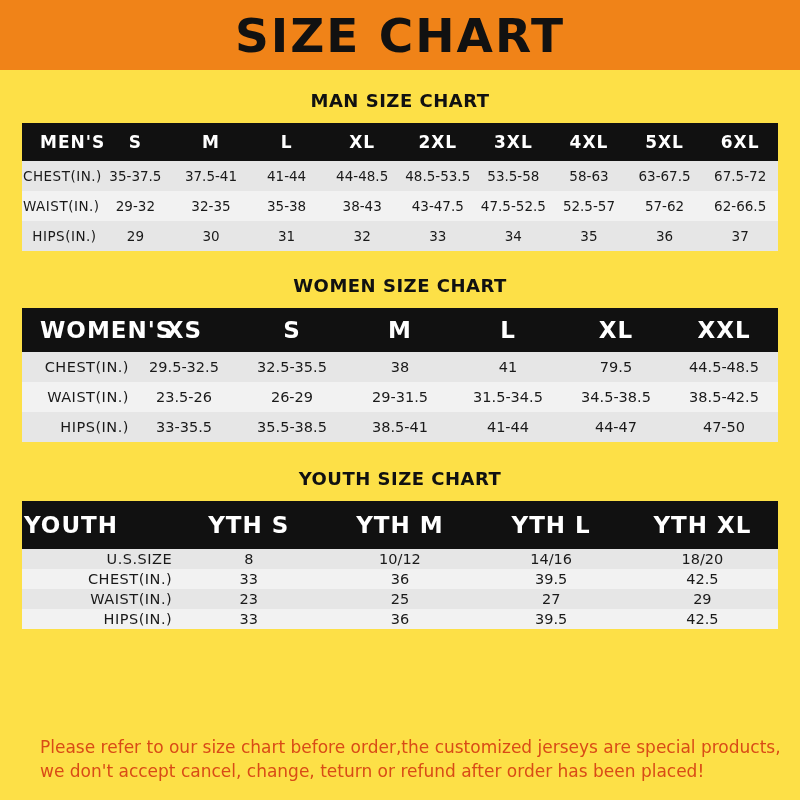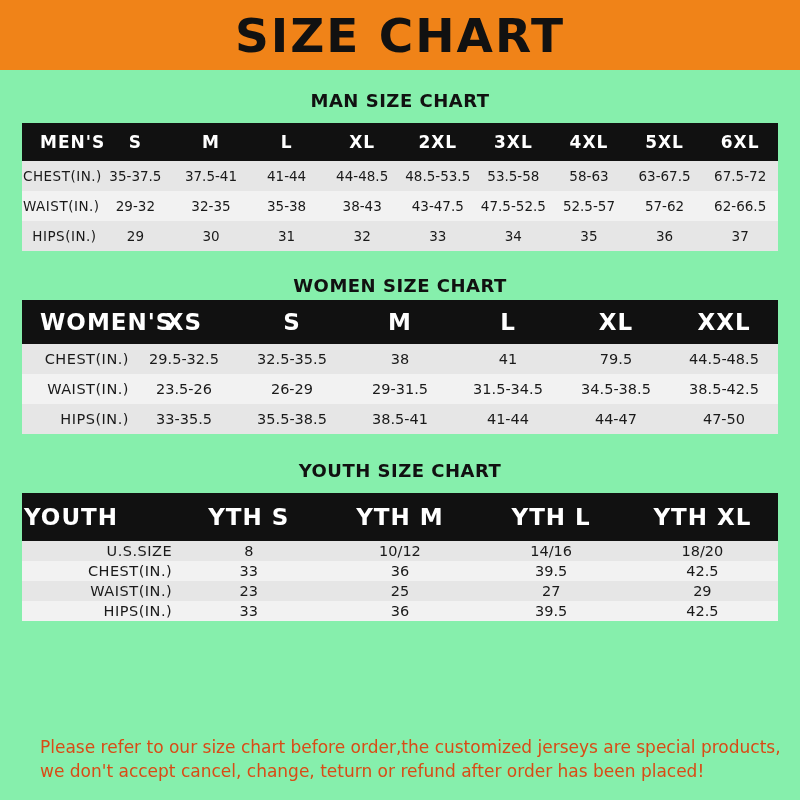--- a/index.html
+++ b/index.html
@@ -7,21 +7,21 @@
     width: 800px;
     height: 800px;
     background: #ffffff;
     font-family: "DejaVu Sans", sans-serif;
     overflow: hidden;
   }
   .page {
     width: 800px;
     height: 800px;
     position: relative;
-    background: #86efac;
+    background: #fde047;
     display: flex;
     flex-direction: column;
   }
   
   .header {
     height: 70px;
     background: #f08318;
     display: flex;
     align-items: center;
     justify-content: center;
@@ -44,21 +44,21 @@
   }
   .section { width: 100%; }
   .section-title {
     text-align: center;
     font-weight: bold;
     font-size: 18px;
     color: #111111;
     letter-spacing: 0.5px;
   }
   .man-title { margin-top: 20px; margin-bottom: 12px; }
-  .women-title { margin-top: 24px; margin-bottom: 4px; }
+  .women-title { margin-top: 24px; margin-bottom: 12px; }
   .youth-title { margin-top: 26px; margin-bottom: 12px; }
 
   table {
     width: 100%;
     border-collapse: collapse;
     table-layout: fixed;
   }
   .head-row {
     background: #111111;
     color: #ffffff;

